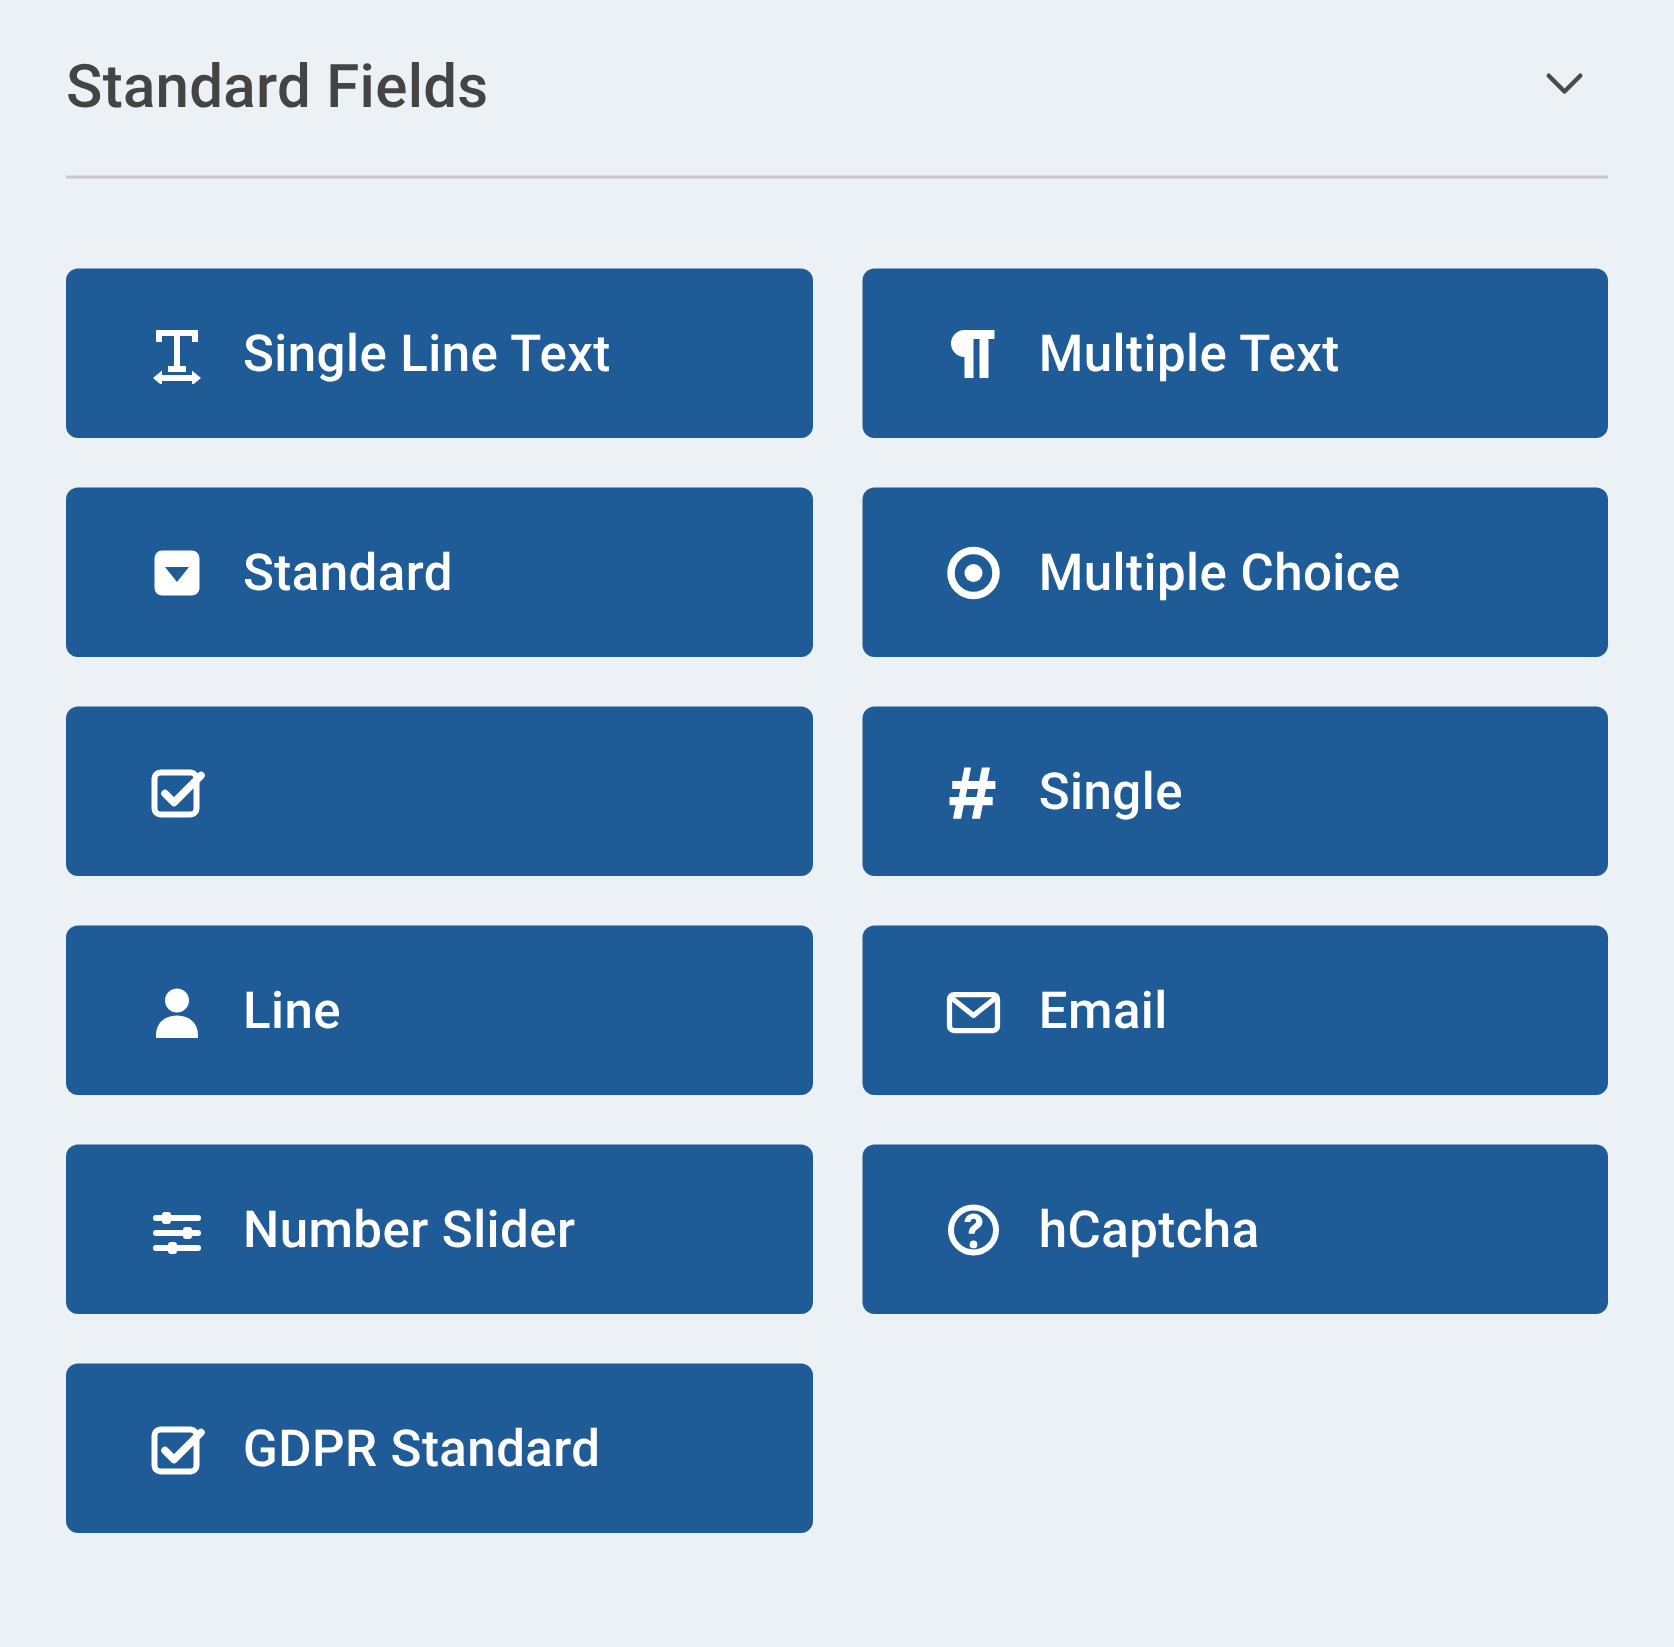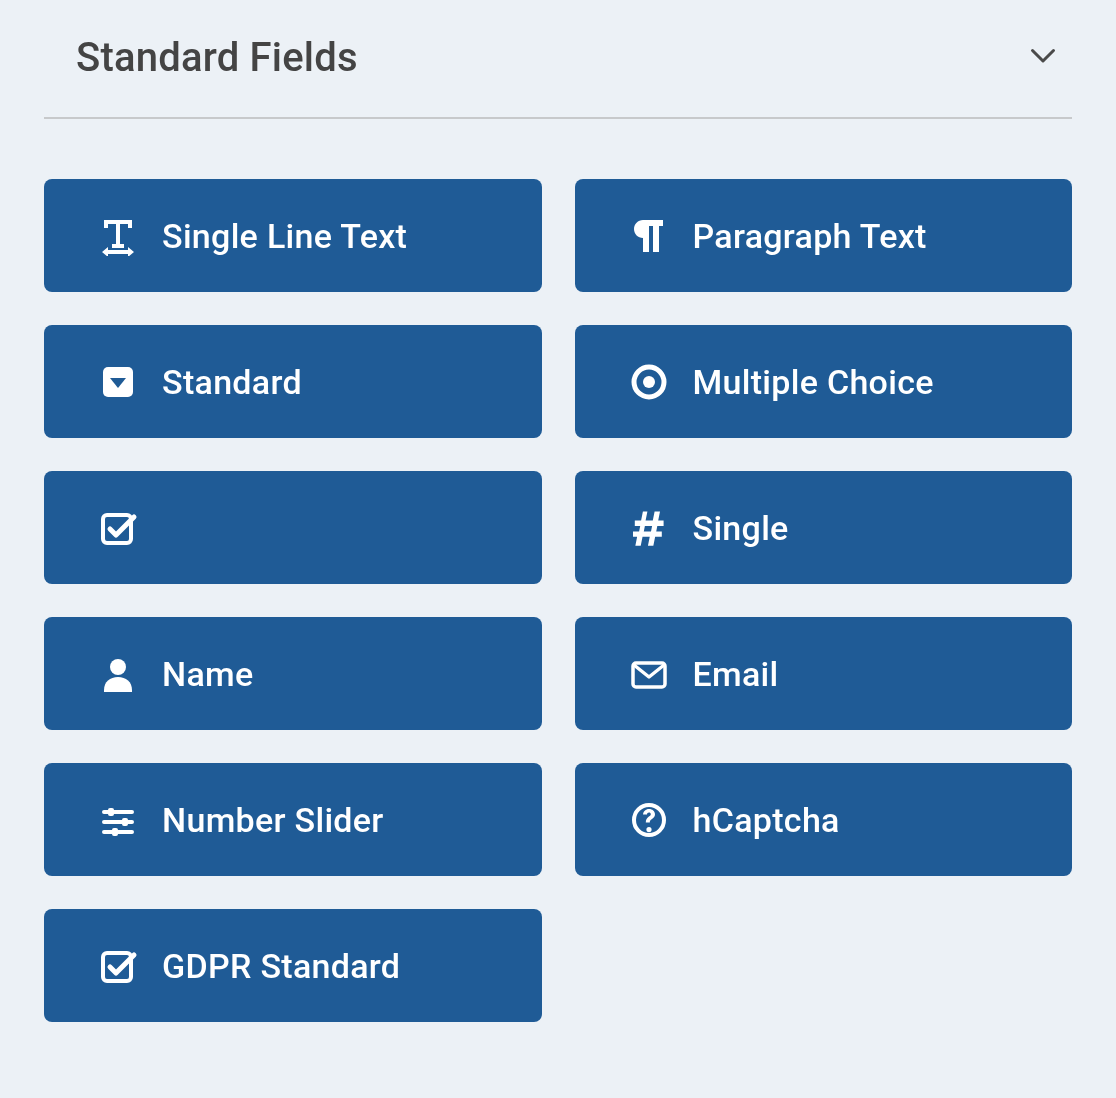--- a/index.html
+++ b/index.html
@@ -8,21 +8,20 @@
     font-family: -apple-system, BlinkMacSystemFont, "Segoe UI", Roboto, Helvetica, Arial, sans-serif;
     width: 1116px;
     height: 1098px;
     padding: 18px 44px 60px 44px;
   }
   .panel-header {
     display: flex;
     align-items: center;
     justify-content: space-between;
     padding: 16px 0 36px 0;
-    margin-left: 32px;
   }
   .panel-title {
     font-size: 40px;
     font-weight: 500;
     color: #444444;
     letter-spacing: 0.2px;
   }
   .chevron {
     color: #4a4a4a;
     display: inline-flex;
@@ -140,21 +139,21 @@
     </span>
     <span class="field-label">Single Line Text</span>
   </div>
 
   <div class="field-btn">
     <span class="field-icon">
       <svg viewBox="0 0 40 40">
           <use href="#pilcrow-icon"></use>
         </svg>
     </span>
-    <span class="field-label">Paragraph Text</span>
+    <span class="field-label">Multiple Text</span>
   </div>
 
   <div class="field-btn">
     <span class="field-icon">
       <svg viewBox="0 0 40 40">
           <use href="#caret-square-down-icon"></use>
         </svg>
     </span>
     <span class="field-label">Standard</span>
   </div>
@@ -184,21 +183,21 @@
     </span>
     <span class="field-label">Single</span>
   </div>
 
   <div class="field-btn">
     <span class="field-icon">
       <svg viewBox="0 0 40 40">
           <use href="#user-icon"></use>
         </svg>
     </span>
-    <span class="field-label">Name</span>
+    <span class="field-label">Line</span>
   </div>
 
   <div class="field-btn">
     <span class="field-icon">
       <svg viewBox="0 0 40 40">
           <use href="#envelope-icon"></use>
         </svg>
     </span>
     <span class="field-label">Email</span>
   </div>

